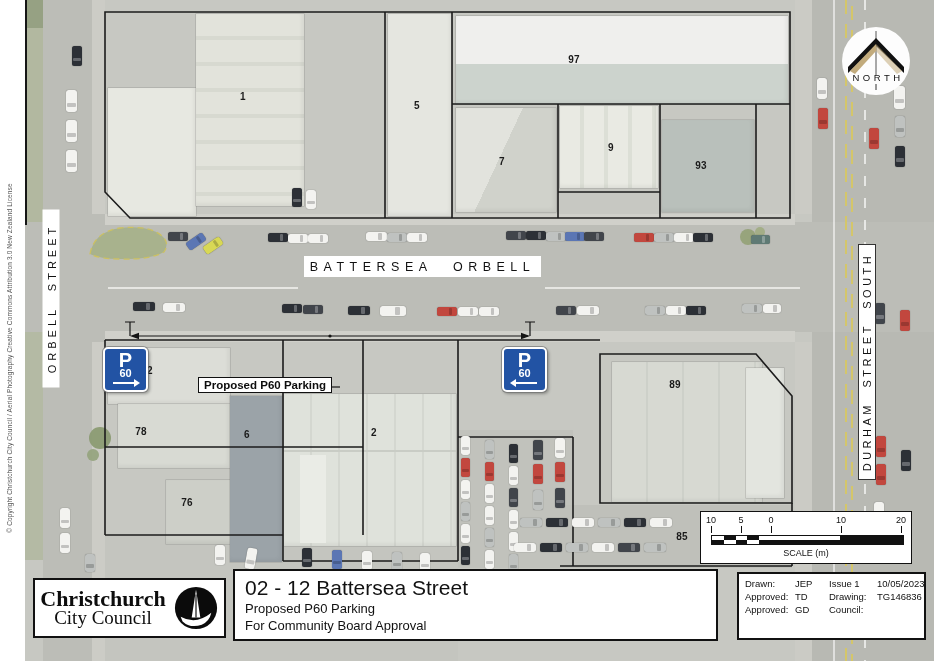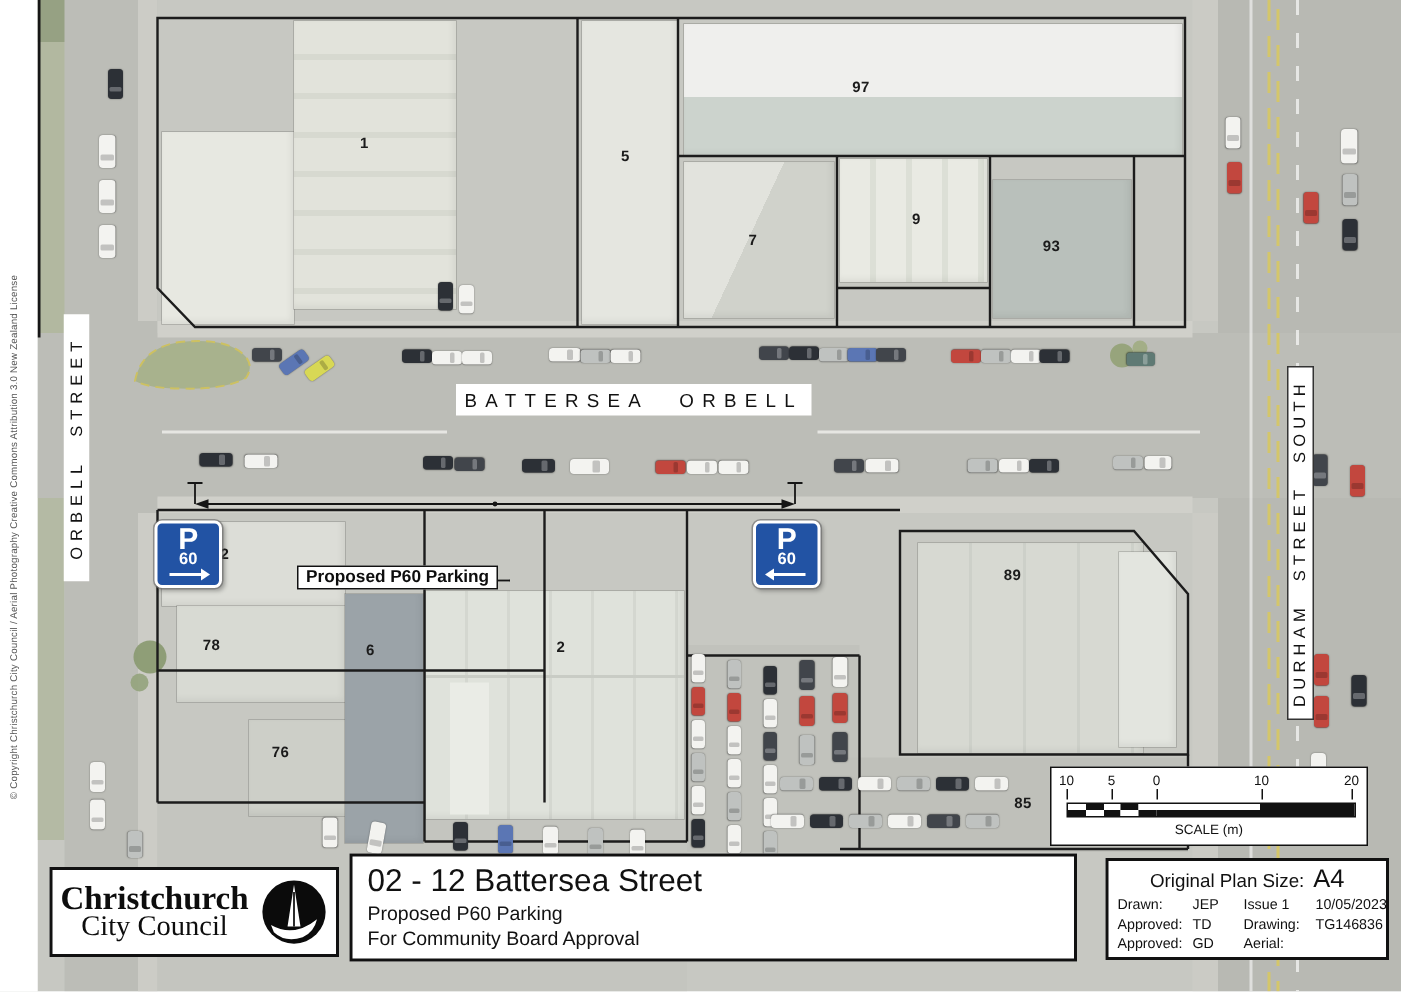--- a/index.html
+++ b/index.html
@@ -475,20 +475,31 @@
     <div class="arrow right"></div>
   </div>
   <div class="p60" style="left:502px;top:347px;">
     <div class="p">P</div>
     <div class="m">60</div>
     <div class="arrow left"></div>
   </div>
 
   <div class="proposed-label">Proposed P60 Parking</div>
 
+  <div class="north">
+    <svg width="72" height="72" viewBox="0 0 72 72">
+      <circle cx="36" cy="36" r="34" fill="#fdfdfd"></circle>
+      <line x1="36" y1="6" x2="36" y2="50" stroke="#555" stroke-width="1"></line>
+      <path d="M8,42 L36,13 L64,42 L64,48 L36,21 L8,48 Z" fill="#101010"></path>
+      <path d="M10,46 L36,19 L36,26 L15,49 Z" fill="#c2ab7c"></path>
+      <path d="M36,19 L62,46 L57,49 L36,26 Z" fill="#c2ab7c" opacity="0.55"></path>
+      <text x="38" y="56" text-anchor="middle" font-size="9.5" letter-spacing="3.5" fill="#111" font-family="Liberation Sans, sans-serif">NORTH</text>
+      <line x1="36" y1="59" x2="36" y2="65" stroke="#333" stroke-width="1"></line>
+    </svg>
+  </div>
 
   <div class="scalebox">
     <span class="tick-num" style="left:10px;">10</span>
     <span class="tick-num" style="left:40px;">5</span>
     <span class="tick-num" style="left:70px;">0</span>
     <span class="tick-num" style="left:140px;">10</span>
     <span class="tick-num" style="left:200px;">20</span>
     <div class="tick-line" style="left:10px;"></div>
     <div class="tick-line" style="left:40px;"></div>
     <div class="tick-line" style="left:70px;"></div>
@@ -526,39 +537,35 @@
     </svg>
   </div>
 
   <div class="tbox title-box">
     <div class="plan-title">02 - 12 Battersea Street</div>
     <div class="plan-sub">Proposed P60 Parking</div>
     <div class="plan-sub">For Community Board Approval</div>
   </div>
 
   <div class="tbox info-box">
-    <div class="info-head">
-      <span class="lbl">Original Plan Size:</span>
-      <span class="val">A4</span>
-    </div>
     <div class="info-rows">
       <div class="info-row">
         <span>Drawn:</span>
         <span>JEP</span>
         <span>Issue 1</span>
         <span>10/05/2023</span>
       </div>
       <div class="info-row">
         <span>Approved:</span>
         <span>TD</span>
         <span>Drawing:</span>
         <span>TG146836</span>
       </div>
       <div class="info-row">
         <span>Approved:</span>
         <span>GD</span>
-        <span>Aerial:</span>
+        <span>Council:</span>
         <span></span>
       </div>
     </div>
   </div>
 
 </div>
 
 </body></html>

